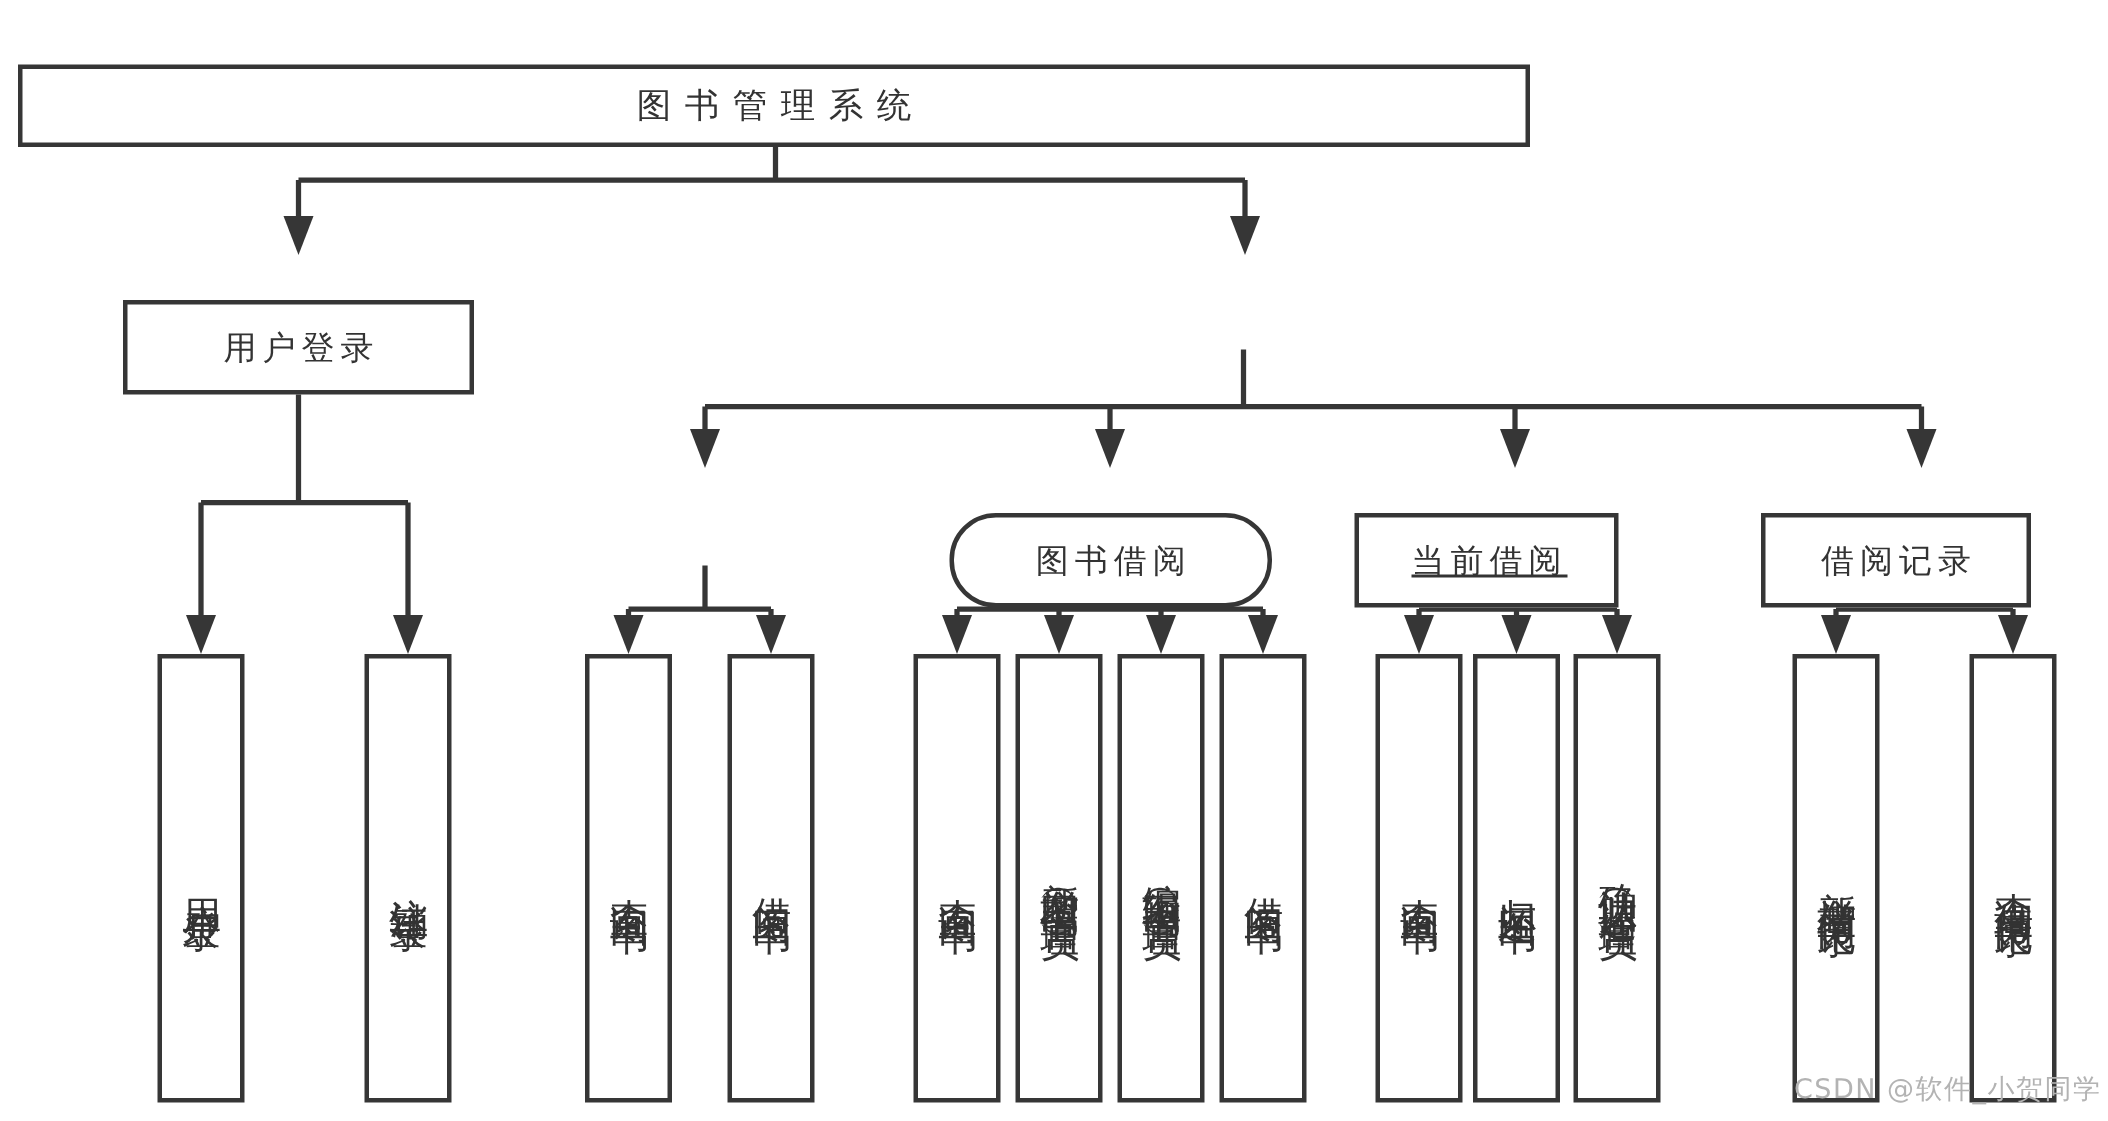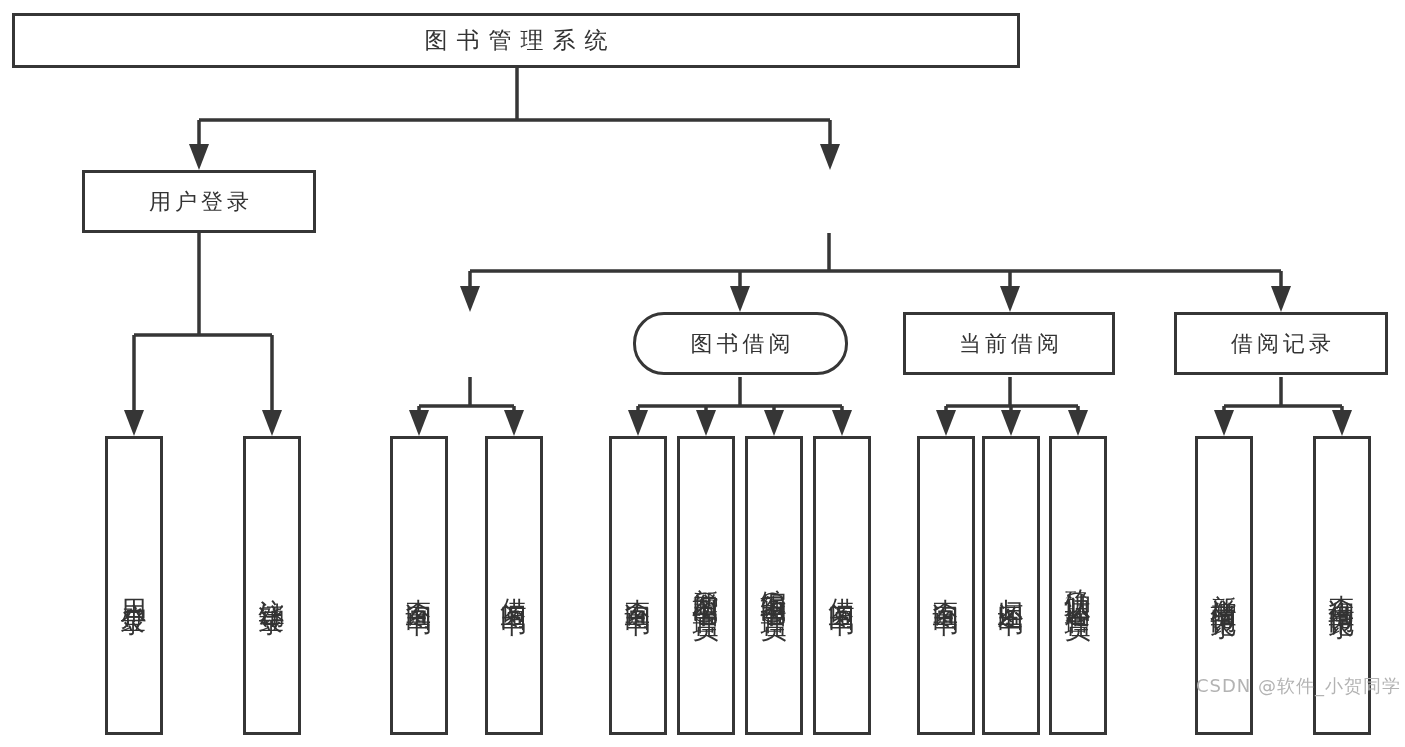--- a/index.html
+++ b/index.html
@@ -16,37 +16,38 @@
   .connector path { fill: none; stroke: var(--line, #363636); stroke-width: 3.5; }
   .connector polygon { fill: var(--line, #363636); stroke: none; }
   .hnode {
     position: absolute;
     background: var(--box-background, #ffffff);
     border: 3px solid var(--line, #363636);
     display: flex; align-items: center; justify-content: center;
     color: var(--text, #333333);
     font-size: 22px; letter-spacing: 4px; padding-left: 4px;
     white-space: nowrap;
+    margin-top: 30px;
   }
   .root-node { font-size: 23px; letter-spacing: 9px; padding-left: 9px; }
   .vnode {
     position: absolute;
     top: 436px; width: 58px; height: 299px;
     background: var(--box-background, #ffffff);
     border: 3px solid var(--line, #363636);
     writing-mode: vertical-rl;
     text-orientation: mixed;
     display: flex; align-items: center; justify-content: center;
     color: var(--text, #333333);
     font-size: 26px; letter-spacing: 4px;
     line-height: 1;
   }
   .watermark {
     position: absolute;
-    top: 674px; right: 4px;
+    top: 714px; right: 4px;
     font-size: 18px; letter-spacing: 1px;
     color: var(--watermark, #b3b3b3);
     z-index: 5;
     white-space: nowrap;
     margin-left: 43px;
   }
 </style>
 </head>
 <body>
 
@@ -80,22 +81,22 @@
     <polygon points="1068,410 1088,410 1078,436"></polygon>
     <polygon points="1214,410 1234,410 1224,436"></polygon>
     <polygon points="1332,410 1352,410 1342,436"></polygon>
   </svg>
 
   <div class="hnode root-node" style="left:12px; top:13px; width:1008px; height:55px;">图书管理系统</div>
 
   <div class="hnode" style="left:82px; top:170px; width:234px; height:63px;">用户登录</div>
 
   <div class="hnode" style="left:633px; top:312px; width:215px; height:63px;border-radius:31px;">图书借阅</div>
-  <div class="hnode" style="left:903px; top:312px; width:212px; height:63px;">当前借阅</div>
-  <div class="hnode" style="left:1174px; top:312px; width:214px; height:63px;">借阅记录</div>
+  <div class="hnode" style="left:903px; top:312px; width:176px; height:63px;text-decoration:underline;">当前借阅</div>
+  <div class="hnode" style="left:1174px; top:312px; width:180px; height:63px;">借阅记录</div>
 
   <div class="vnode" style="left:105px;">用户登录</div>
   <div class="vnode" style="left:243px;">注销登录</div>
 
   <div class="vnode" style="left:390px;">查询图书</div>
   <div class="vnode" style="left:485px;">借阅图书</div>
 
   <div class="vnode" style="left:609px;">查询图书</div>
   <div class="vnode" style="left:677px;">新增图书（管理员）</div>
   <div class="vnode" style="left:745px;">编辑图书（管理员）</div>

